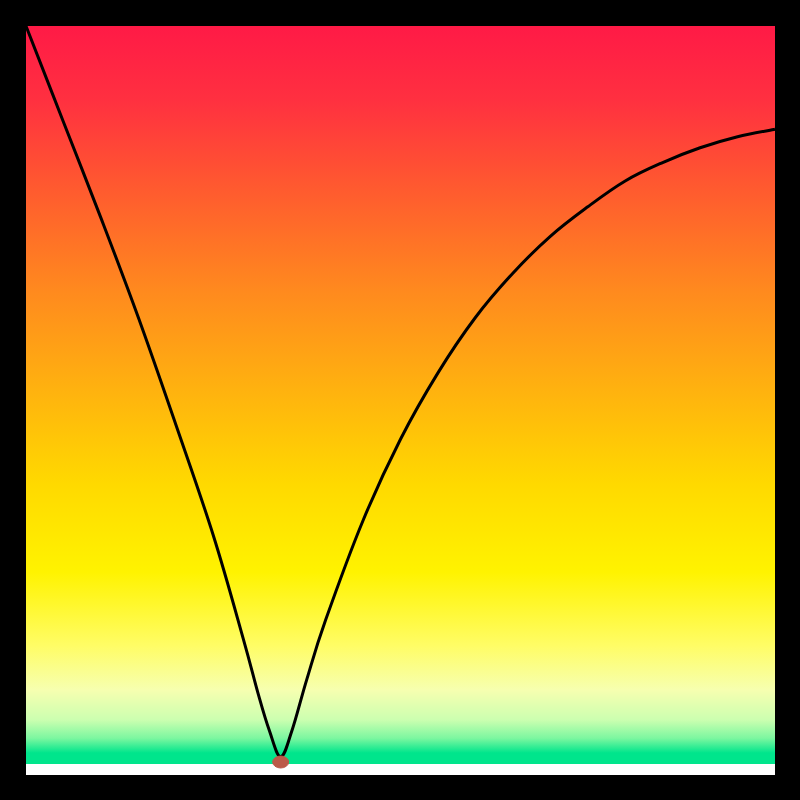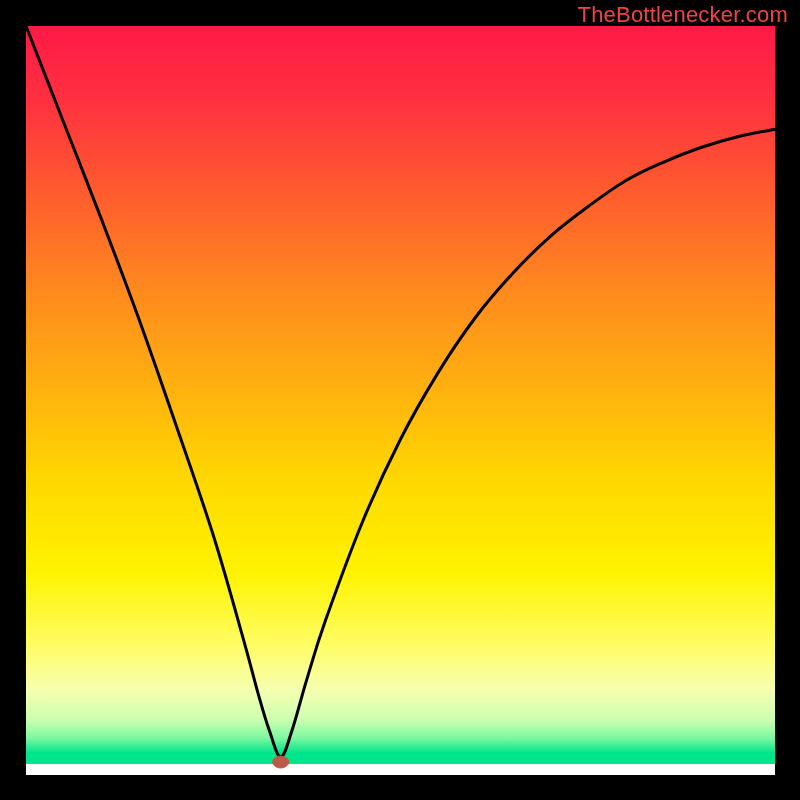--- a/index.html
+++ b/index.html
@@ -15,21 +15,21 @@
     position: relative;
     width: 800px;
     height: 800px;
   }
   .watermark {
     position: absolute;
     top: 2px;
     right: 12px;
     font-size: 22px;
     font-weight: 500;
-    color: #ef4444;
+    color: #000000;
     letter-spacing: 0.2px;
     z-index: 5;
   }
   svg.chart {
     position: absolute;
     top: 0;
     left: 0;
     width: 800px;
     height: 800px;
   }

